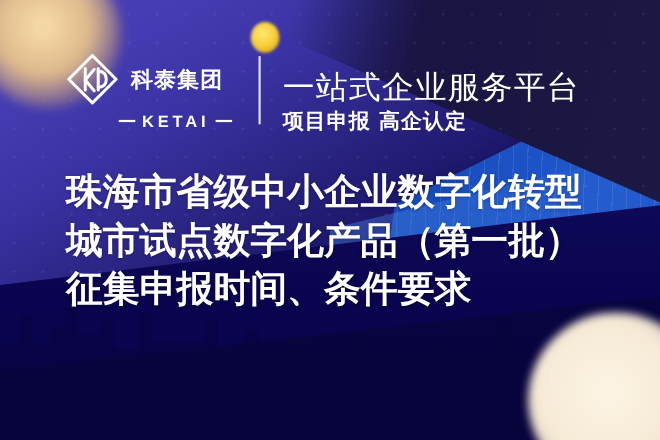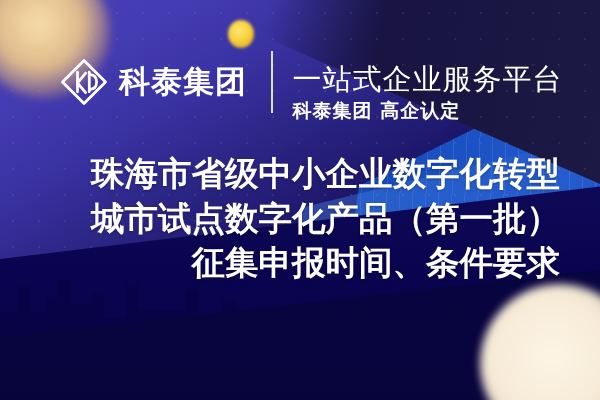--- a/index.html
+++ b/index.html
@@ -179,21 +179,21 @@
     display: flex;
     align-items: center;
     gap: 9px;
   }
   .logo-mark {
     width: 52px;
     height: 52px;
     flex: 0 0 auto;
   }
   .logo-cn {
-    font-size: 31px;
+    font-size: 20px;
     font-weight: 700;
     color: #ffffff;
     letter-spacing: 1px;
     line-height: 1;
     white-space: nowrap;
     font-family: "DejaVu Sans", "Liberation Sans", sans-serif;
     text-align: center;
   }
   .logo-en {
     margin-top: 5px;
@@ -255,21 +255,20 @@
     top: 152px;
     width: 500px;
     z-index: 6;
     font-size: 33.5px;
     font-weight: 700;
     line-height: 1.33;
     color: #ffffff;
     letter-spacing: 0px;
     font-family: "DejaVu Sans", "Liberation Sans", sans-serif;
     text-shadow: 0 1px 3px rgba(0,0,0,0.28);
-    text-align: right;
   }
 </style>
 </head>
 <body>
 
 <div id="banner">
 
   <div class="bg-base"></div>
   <div class="bg-facade"></div>
   <div class="bg-facade-lines"></div>
@@ -302,26 +301,31 @@
             <path d="M32 5.5 L58.5 32 L32 58.5 L5.5 32 Z" rx="6" transform="rotate(0 32 32)" stroke-linejoin="round"></path>
             <path d="M24 20 L24 44"></path>
             <path d="M38.5 20 L38.5 44"></path>
             <path d="M24 33 L34 21"></path>
             <path d="M24 33 L34 45"></path>
             <path d="M38.5 23 Q47.5 23 47.5 32 Q47.5 41 38.5 41"></path>
           </g>
         </svg>
         <div class="logo-cn">科泰集团</div>
       </div>
+      <div class="logo-en">
+        <span class="dash"></span>
+        <span>KETAI</span>
+        <span class="dash"></span>
+      </div>
     </div>
 
     <div class="divider"></div>
 
     <div class="tagline-block">
       <div class="tagline-main">一站式企业服务平台</div>
-      <div class="tagline-sub">科泰集团 高企认定</div>
+      <div class="tagline-sub">项目申报 高企认定</div>
     </div>
 
   </div>
 
   <div class="title">珠海市省级中小企业数字化转型城市试点数字化产品（第一批）征集申报时间、条件要求</div>
 
 </div>
 
 </body></html>

